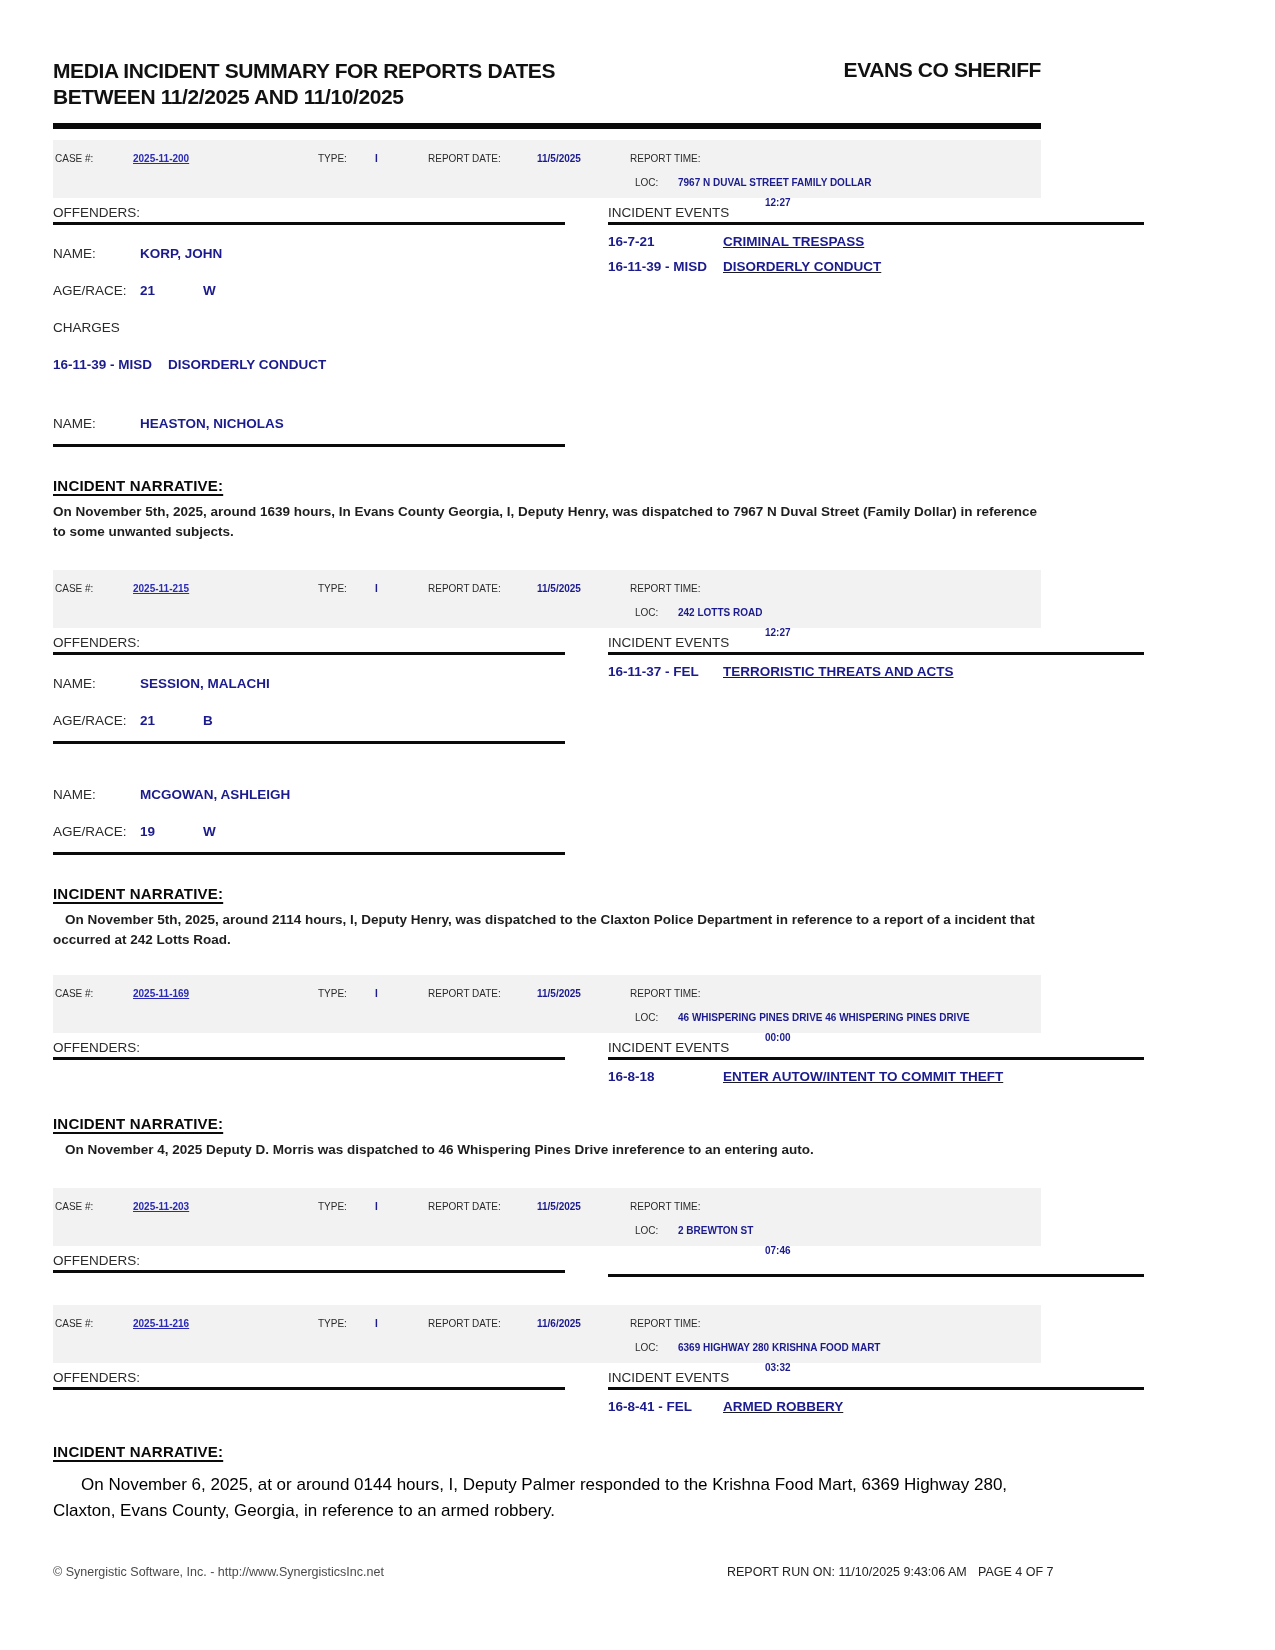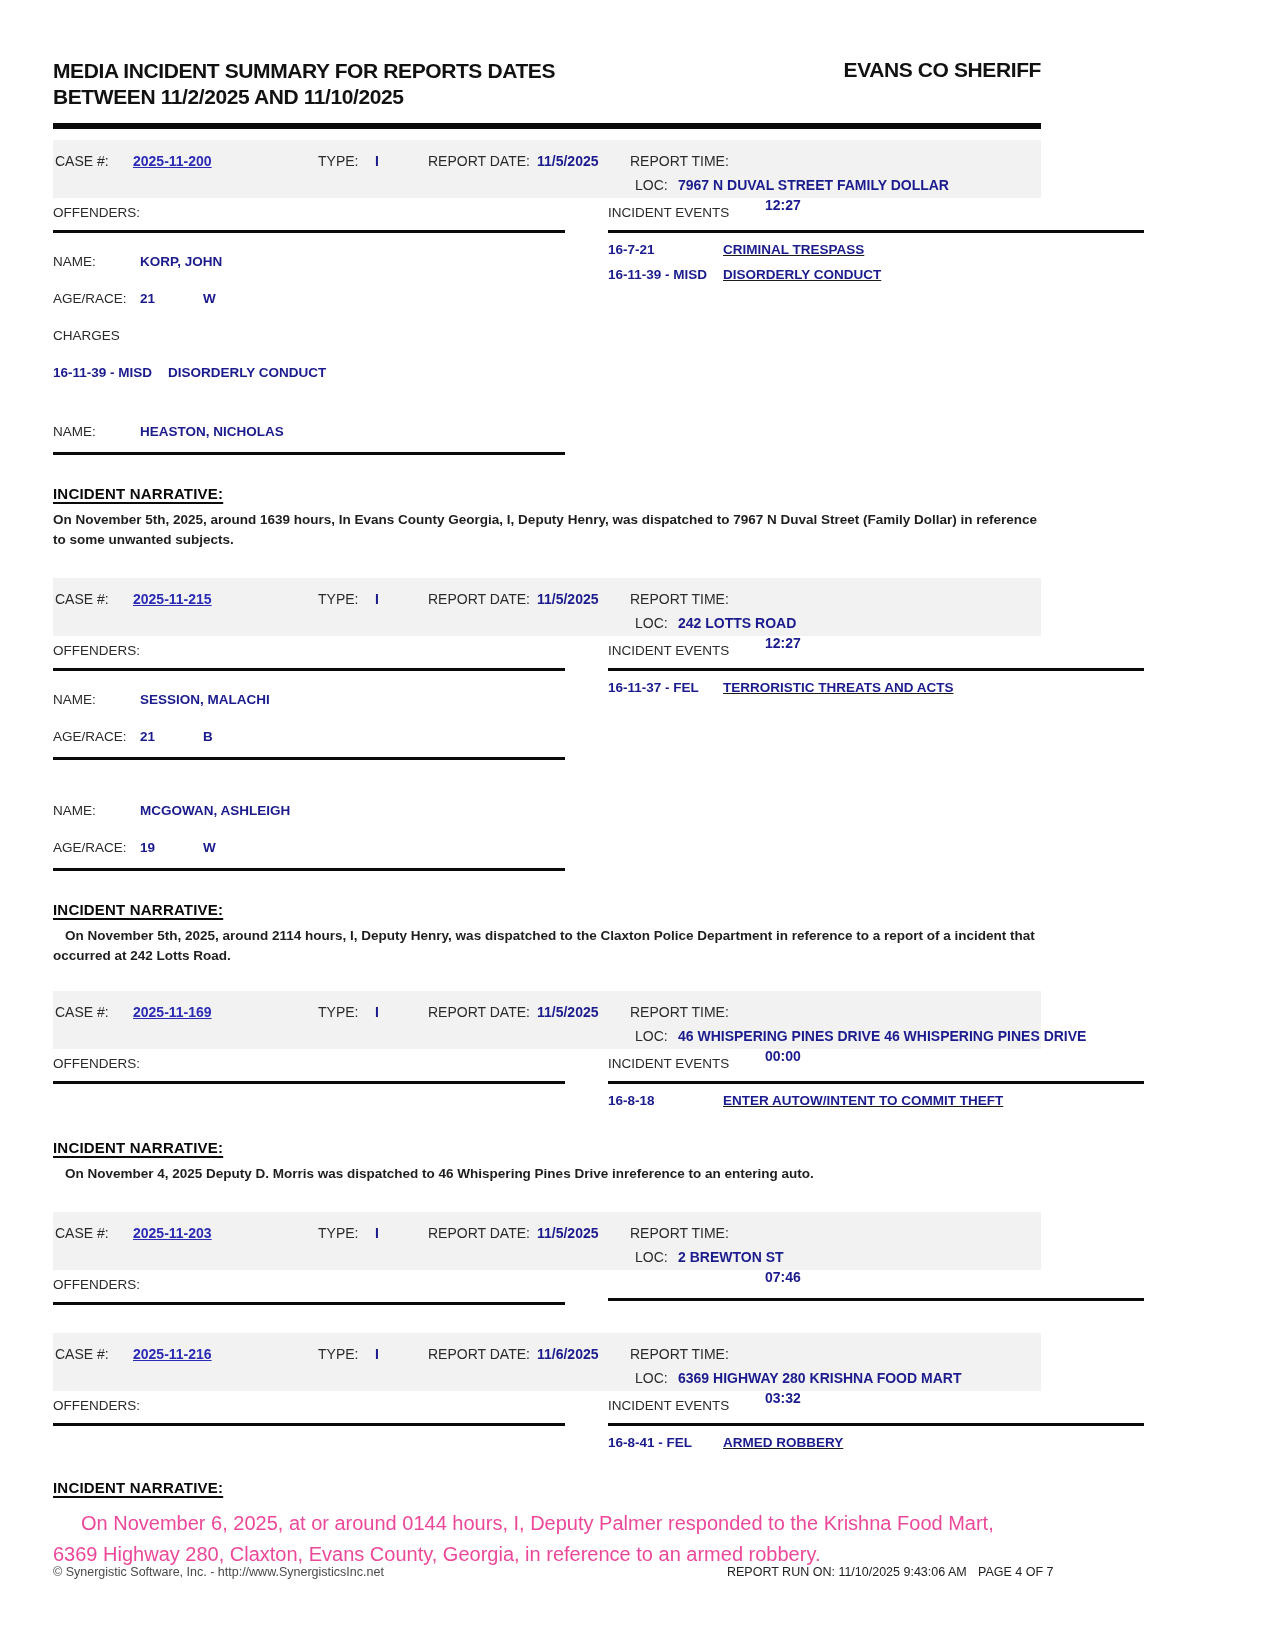--- a/index.html
+++ b/index.html
@@ -15,21 +15,21 @@
   }
   
   .hdr { display:flex; justify-content:space-between; align-items:flex-start; }
   .hdr-title { font-size:21px; font-weight:bold; letter-spacing:-0.4px; line-height:1.25; color:#111; }
   .hdr-agency { font-size:21px; font-weight:bold; letter-spacing:-0.4px; color:#111; white-space:nowrap; }
   .top-rule { border:none; border-top:6px solid #0a0a0a; margin-top:12px; }
 
   
   .banner {
     position:relative; height:58px; margin-top:11px;
-    background:#f2f2f2; font-size:14px;
+    background:#f2f2f2; font-size:10px;
   }
   .banner span, .banner a { position:absolute; white-space:nowrap; }
   .lbl  { color:#2a2a2a; }
   .val  { color:#1b1b8e; font-weight:bold; }
   .case-link { color:#2a2ab4; font-weight:bold; text-decoration:underline; cursor:pointer; }
   .b-r1 { top:13px; }
   .b-r2 { top:37px; }
   .p-case  { left:2px;   }
   .p-cnum  { left:80px;  }
   .p-tlab  { left:265px; }
@@ -39,21 +39,21 @@
   .p-rtlab { left:577px; }
   .p-rtval { left:712px;margin-top:44px; }
   .p-llab  { left:582px; }
   .p-lval  { left:625px; }
 
   
   .cols { display:flex; margin-top:7px; }
   .col-left  { width:512px; margin-right:43px; flex-shrink:0; }
   .col-right { width:564px; flex-shrink:0; }
   .sec-head {
-    font-size:13.5px; color:#2a2a2a; padding-bottom:10px;
+    font-size:13.5px; color:#2a2a2a; padding-bottom:2px;
     border-bottom:3px solid #0a0a0a;
   }
   .sec-line-only { border-top:3px solid #0a0a0a; margin-top:21px; }
   .hline { border-top:3px solid #0a0a0a; }
   .row { margin-top:20px; font-size:13.5px; line-height:17px; }
   .row .lbl { display:inline-block; min-width:87px; }
   .row .val-num { display:inline-block; min-width:63px; }
   .spacer-sm { height:12px; }
   .spacer-md { height:22px; }
   .ev { margin-top:8px; font-size:13.5px; line-height:17px;text-decoration:underline; }
@@ -65,21 +65,21 @@
     margin-top:30px; font-size:15px; font-weight:bold; color:#0a0a0a;
     text-decoration:underline; text-decoration-thickness:2px; text-underline-offset:3px;
     letter-spacing:0.2px;
   }
   .narr {
     margin-top:8px; font-size:13.5px; font-weight:bold; color:#1e1e1e;
     line-height:1.5; max-width:1110px;
   }
   .narr.indent1 { text-indent:12px; }
   .narr-big {
-    margin-top:12px; font-size:20px; font-weight:normal; color:#ec4899;
+    margin-top:12px; font-size:17px; font-weight:normal; color:#000000;
     line-height:1.55; text-indent:28px; max-width:1110px;
   }
   .mt28 { margin-top:28px; }
   .mt24 { margin-top:24px; }
 
   
   .footer { position:absolute; top:1565px; left:53px; width:1119px; font-size:12.5px; }
   .foot-left  { position:absolute; left:0; top:0; color:#4a4a4a; }
   .foot-run   { position:absolute; left:674px; top:0; color:#222; white-space:nowrap; }
   .foot-page  { position:absolute; left:925px; top:0; color:#222; white-space:nowrap; }

